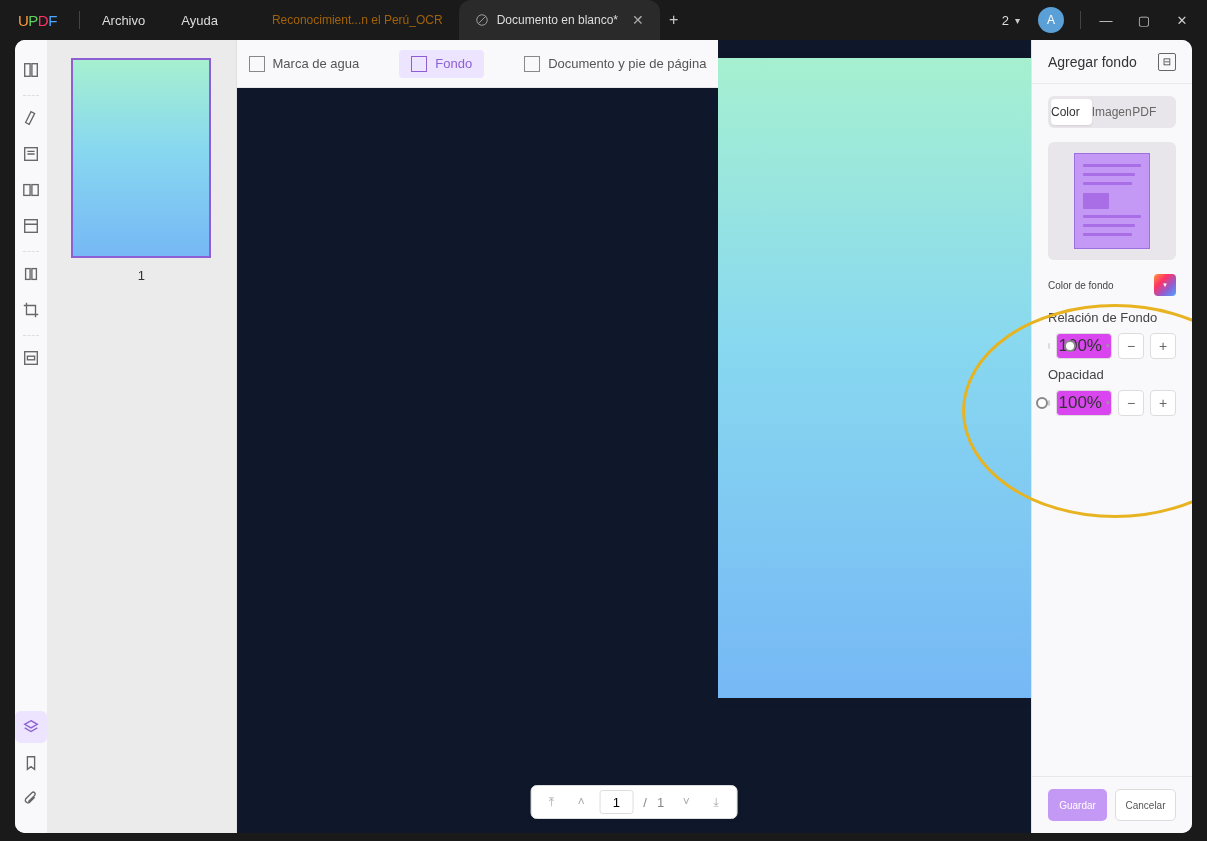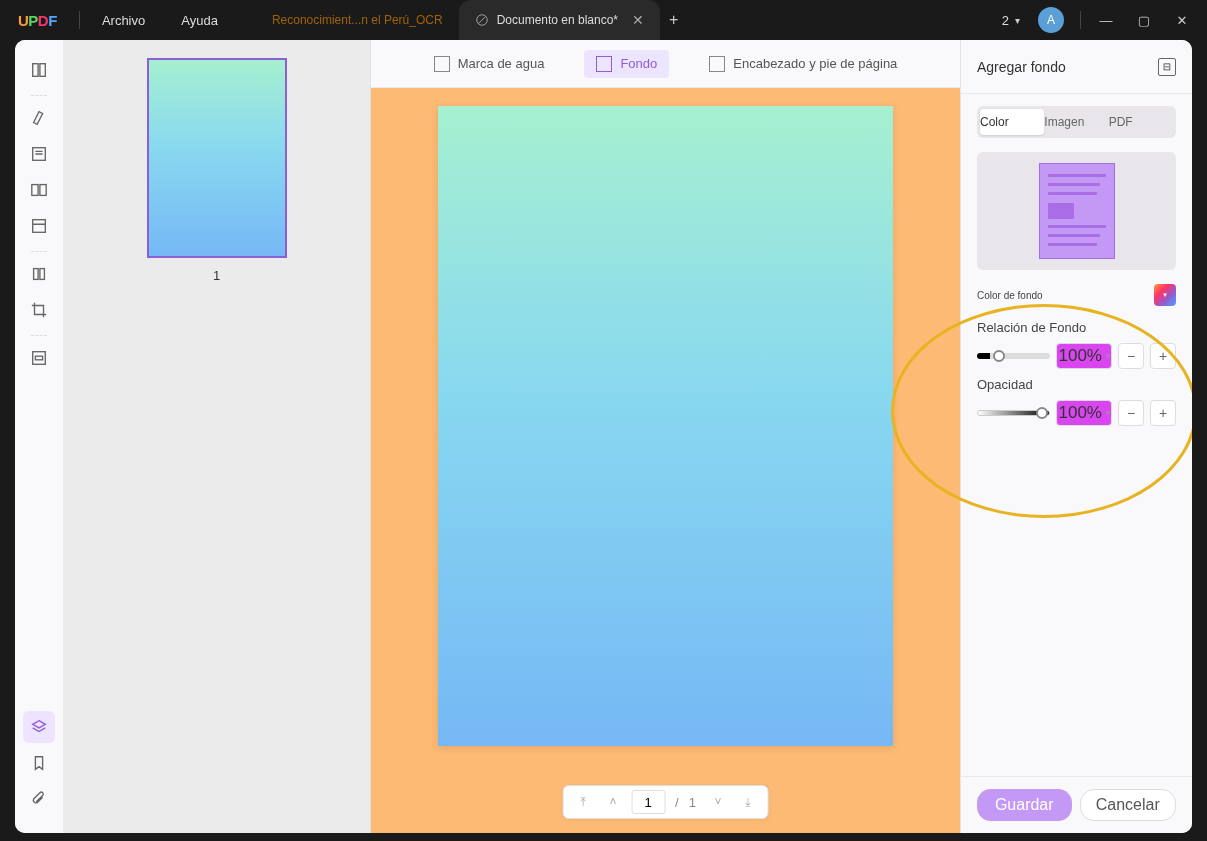--- a/index.html
+++ b/index.html
@@ -1,19 +1,19 @@
 <!DOCTYPE html>
 <html><head>
 <meta charset="utf-8">
 <style>
 *{margin:0;padding:0;box-sizing:border-box;font-family:"Segoe UI",Arial,sans-serif}
 html,body{width:1207px;height:841px;overflow:hidden;background:#000}
 .app{width:1207px;height:841px;background:#1a1a1a;position:relative}
 .titlebar{height:40px;background:#1a1a1a;display:flex;align-items:center;color:#ddd;font-size:13px}
-.logo{padding:0 18px;font-weight:700;font-size:15px;letter-spacing:-0.5px}
+.logo{padding:0 18px;font-weight:400;font-size:15px;letter-spacing:-0.5px}
 .logo .u{color:#ff9a3c}.logo .p{color:#5cd65c}.logo .d{color:#ff3366}.logo .f{color:#4da6ff}
 .tbdiv{width:1px;height:18px;background:#444;margin:0 4px}
 .menu{display:flex}
 .menu-item{padding:10px 18px;cursor:pointer}
 .tabs{display:flex;align-items:stretch;margin-left:20px;height:40px}
 .tab{display:flex;align-items:center;padding:0 16px;color:#a16207;font-size:12px;position:relative}
 .tab.active{background:#2a2a2a;border-radius:12px 12px 0 0;color:#ddd}
 .tab .x{margin-left:14px;color:#aaa;font-size:14px}
 .tab .ticon{margin-right:8px;width:14px;height:14px;display:inline-flex;align-items:center;justify-content:center}
 .newtab{width:28px;display:flex;align-items:center;justify-content:center;color:#ccc;font-size:16px}
@@ -27,35 +27,35 @@
 .ticon2{width:32px;height:32px;display:flex;align-items:center;justify-content:center;border-radius:6px}
 .ticon2.active{background:#ede4ff}
 .ticon2 svg{width:18px;height:18px;stroke:#666;fill:none;stroke-width:1.5}
 .ticon2.active svg{stroke:#8d5fd4}
 .tspacer{height:4px;width:16px;border-bottom:1px dashed #ddd;margin:2px 0}
 .leftbottom{margin-top:auto;padding-bottom:18px;display:flex;flex-direction:column;align-items:center;gap:4px}
 .thumbpanel{width:308px;background:#ebebeb;padding-top:18px;display:flex;justify-content:center;border-right:1px solid #e0e0e0}
 .thumb{width:140px}
 .thumbpage{width:140px;height:200px;background:linear-gradient(180deg,#a6f0d0 0%,#88d8f0 45%,#76b8f5 100%);border:2px solid #8d5fd4}
 .thumbnum{text-align:center;margin-top:10px;color:#333;font-size:13px}
-.center{flex:1;background:#fdba74;display:flex;flex-direction:column;position:relative}
+.center{flex:1;background:#0f172a;display:flex;flex-direction:row;position:relative}
 .topopts{height:48px;display:flex;align-items:center;justify-content:center;gap:28px;background:#f9f8fa;border-bottom:1px solid #e9e9e9}
 .optbtn{display:flex;align-items:center;gap:8px;padding:6px 12px;border-radius:4px;font-size:13px;color:#555}
 .optbtn.active{background:#ede4ff;color:#8d5fd4}
 .optbtn .obox{width:16px;height:16px;border:1.5px solid #888;position:relative}
 .optbtn.active .obox{border-color:#8d5fd4}
 .canvas{flex:1;display:flex;justify-content:center;align-items:flex-start;padding-top:18px;overflow:auto}
 .page{width:455px;height:640px;background:linear-gradient(180deg,#a6f0d0 0%,#88d8f0 45%,#76b8f5 100%);box-shadow:0 2px 8px rgba(0,0,0,0.1)}
 .pager{position:absolute;bottom:14px;left:50%;transform:translateX(-50%);display:flex;align-items:center;gap:6px;background:#fff;border:1px solid #ddd;border-radius:6px;padding:4px 8px;box-shadow:0 1px 4px rgba(0,0,0,0.05)}
 .pgbtn{width:24px;height:24px;display:flex;align-items:center;justify-content:center;color:#aaa;font-size:12px}
 .pginput{width:34px;height:24px;text-align:center;border:1px solid #ddd;border-radius:3px;font-size:13px}
 .pgsep{color:#888;font-size:13px;margin:0 4px}
 .pgtot{color:#888;font-size:13px;margin-right:4px}
 .right{width:232px;background:#f9f8fa;border-left:1px solid #e4e4e4;display:flex;flex-direction:column;position:relative}
-.rhead{height:54px;display:flex;align-items:center;justify-content:space-between;padding:0 16px;font-size:14px;color:#333;border-bottom:1px solid #e9e9e9}
+.rhead{height:44px;display:flex;align-items:center;justify-content:space-between;padding:0 16px;font-size:14px;color:#333;border-bottom:1px solid #e9e9e9}
 .rhead .rhicon{width:18px;height:18px;border:1.5px solid #666;border-radius:2px;display:flex;align-items:center;justify-content:center;font-size:10px}
 .rbody{padding:12px 16px;flex:1;overflow:auto}
 .seg{display:flex;background:#e8e6ea;border-radius:6px;padding:3px;margin-bottom:14px}
 .segbtn{flex:1;text-align:left;padding:6px 0;font-size:12px;color:#666;border-radius:4px}
 .segbtn.active{background:#fff;color:#333;box-shadow:0 1px 2px rgba(0,0,0,0.1)}
 .preview{background:#e8e6ea;border-radius:6px;height:118px;display:flex;align-items:center;justify-content:center;margin-bottom:14px}
 .prevpage{width:76px;height:96px;background:#c499f5;border:1.5px solid #9d6fe0;padding:10px 8px;display:flex;flex-direction:column;gap:6px}
 .prevline{height:3px;background:#a96ee6;border-radius:1px}
 .prevline.w1{width:100%}.prevline.w2{width:90%}.prevline.w3{width:85%}
 .prevpic{width:26px;height:16px;background:#a96ee6;border-radius:1px;margin-top:2px;align-self:flex-start}
@@ -69,21 +69,21 @@
 .slider-track{height:6px;width:100%;border-radius:3px}
 .slider-track.ratio{background:linear-gradient(90deg,#000 0%,#000 18%,#ddd 18%)}
 .slider-track.opac{background:linear-gradient(90deg,#fff,#000);border:1px solid #ccc}
 .slider-thumb{position:absolute;width:12px;height:12px;border-radius:50%;background:#fff;border:2px solid #888;top:4px}
 .slider-thumb.t1{left:16px}
 .slider-thumb.t2{left:calc(100% - 14px)}
 .val{width:56px;height:26px;border:1px solid #ddd;border-radius:4px;background:#d946ef;font-size:17px;color:#333;display:flex;align-items:center;justify-content:center;gap:4px}
 .val::after{content:"▾";font-size:7px;color:#999}
 .stepbtn{width:26px;height:26px;border:1px solid #ddd;border-radius:4px;background:#fff;display:flex;align-items:center;justify-content:center;color:#666;font-size:14px}
 .rfoot{padding:12px 16px;display:flex;gap:8px;border-top:1px solid #e9e9e9}
-.btn{flex:1;height:32px;border-radius:14px;font-size:16px;display:flex;align-items:center;justify-content:center}
+.btn{flex:1;height:32px;border-radius:5px;font-size:10px;display:flex;align-items:center;justify-content:center}
 .btn.primary{background:#c499f5;color:#fff}
 .btn.secondary{background:#fff;border:1px solid #ddd;color:#555}
 .highlight{position:absolute;border:3px solid #e8b320;border-radius:50%;pointer-events:none;z-index:10}
 </style>
 </head>
 <body>
 
 <div class="app">
   <div class="titlebar">
     <div class="logo">
@@ -204,21 +204,21 @@
         <div class="optbtn">
             <span class="obox"></span>
             <span>Marca de agua</span>
           </div>
         <div class="optbtn active">
             <span class="obox"></span>
             <span>Fondo</span>
           </div>
         <div class="optbtn">
             <span class="obox"></span>
-            <span>Encabezado y pie de página</span>
+            <span>Documento y pie de página</span>
           </div>
       </div>
       <div class="canvas">
         <div class="page"></div>
       </div>
       <div class="pager">
         <div class="pgbtn">⤒</div>
         <div class="pgbtn">˄</div>
         <input class="pginput" value="1" style="">
         <span class="pgsep">/</span>

